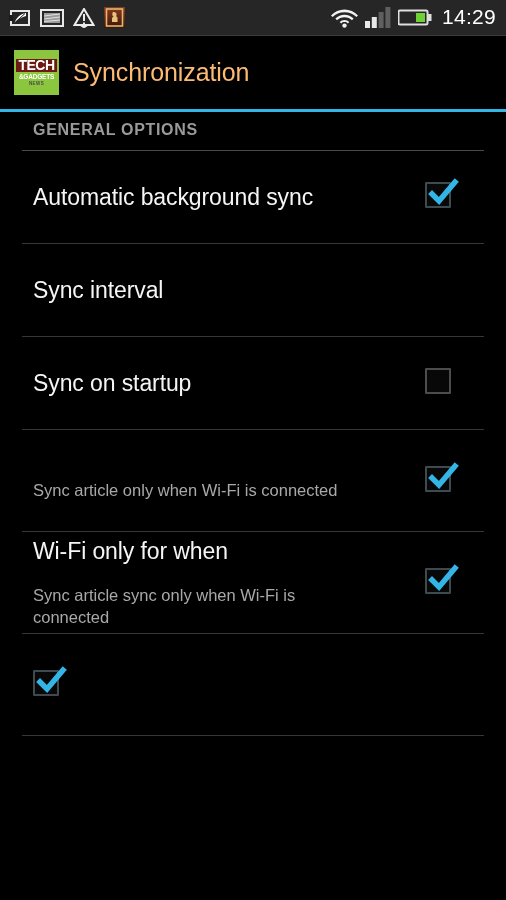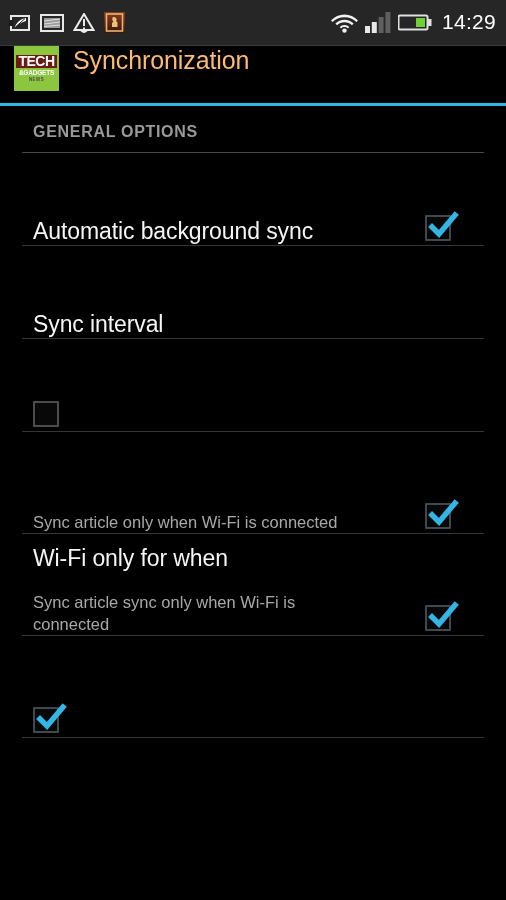--- a/index.html
+++ b/index.html
@@ -15,21 +15,21 @@
   #screen {
     position: relative;
     width: 506px;
     height: 900px;
     background: #000000;
   }
 
   
   .status-bar {
     position: relative;
-    height: 46px;
+    height: 36px;
     width: 100%;
     background: #262626;
     display: flex;
     align-items: center;
     padding: 0 10px 0 9px;
     border-bottom: 1px solid #3a3a3a;
     gap: 40px;
   }
   .status-left {
     display: flex;
@@ -51,25 +51,25 @@
     font-size: 21px;
     font-weight: normal;
     letter-spacing: 0.3px;
     margin-left: 3px;
     padding-bottom: 1px;
   }
 
   
   .action-bar {
     position: relative;
-    height: 57px;
+    height: 73px;
     width: 100%;
     background: #000000;
     display: flex;
-    align-items: flex-start;
+    align-items: center;
     padding-left: 14px;
   }
   .app-logo {
     width: 45px;
     height: 45px;
     background: #8cc63e;
     position: relative;
     flex: 0 0 auto;
     overflow: hidden;
     display: flex;
@@ -119,34 +119,34 @@
   .list-container {
     width: 100%;
     background: #000000;
     padding-top: 1px;
   }
   .section-header {
     color: #9a9a9a;
     font-size: 16px;
     font-weight: bold;
     letter-spacing: 0.7px;
-    padding: 16px 0 11px 33px;
+    padding: 8px 0 11px 33px;
   }
   .divider {
     height: 1px;
     background: #4a4a4a;
     margin: 0 22px;
   }
   .divider.thin {
     background: #363636;
   }
 
   .pref-row {
     display: flex;
-    align-items: flex-end;
+    align-items: center;
     padding: 0 22px 0 33px;
     min-height: 60px;
   }
   .pref-row.single { min-height: 92px; }
   .pref-row.dual   { min-height: 101px; }
 
   .pref-text {
     flex: 1 1 auto;
     min-width: 0;
     padding-right: 16px;
@@ -317,20 +317,23 @@
 
     <div class="pref-row single">
       <div class="pref-text">
         <div class="pref-title">Sync interval</div>
       </div>
     </div>
 
     <div class="divider thin"></div>
 
     <div class="pref-row single">
+      <div class="pref-text">
+        <div class="pref-title">Sync on startup</div>
+      </div>
       <div class="checkbox">
         <span class="box"></span>
 
       </div>
     </div>
 
     <div class="divider thin"></div>
 
     <div class="pref-row dual">
       <div class="pref-text">

